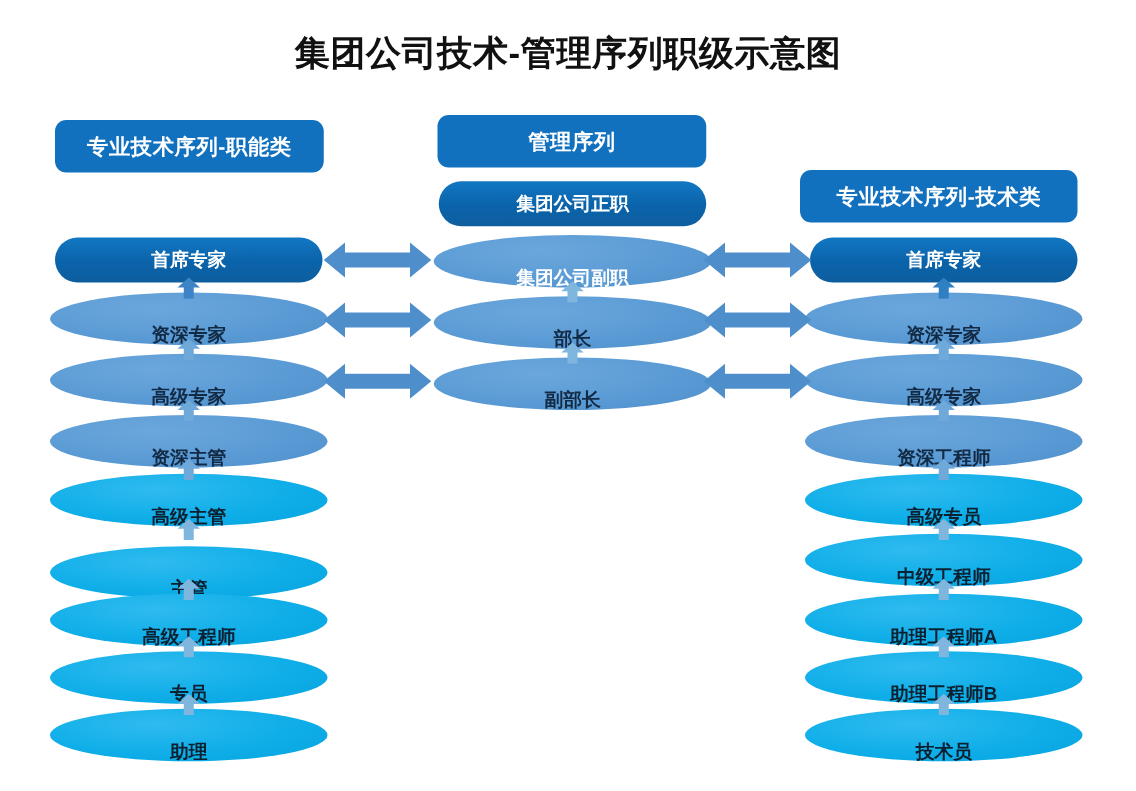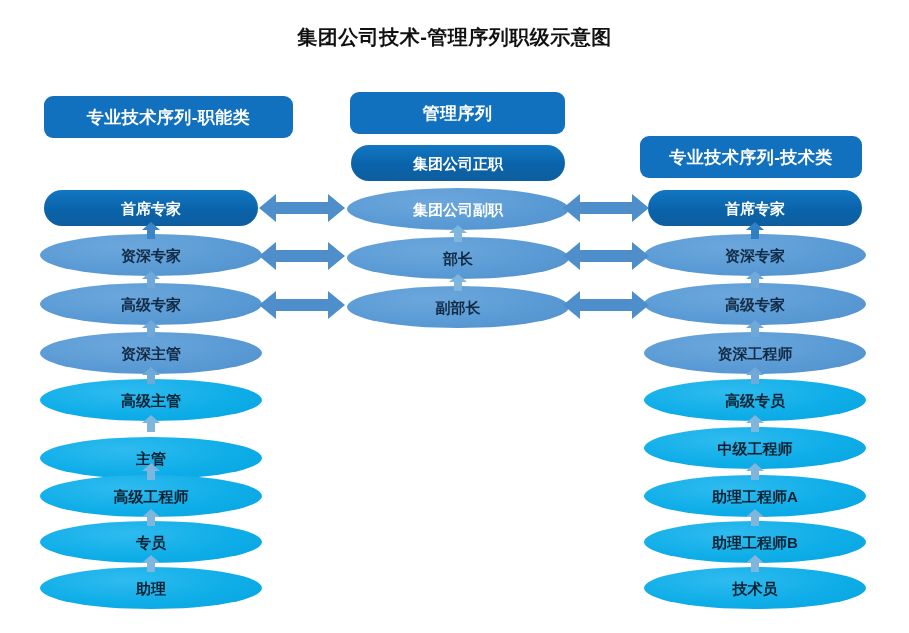--- a/index.html
+++ b/index.html
@@ -15,21 +15,21 @@
     overflow: hidden;
   }
 
   
   #chart-title {
     position: absolute;
     left: 0;
     top: 24px;
     width: 909px;
     text-align: center;
-    font-size: 20px;
+    font-size: 28px;
     font-weight: bold;
     color: #111111;
     letter-spacing: 0.5px;
     white-space: nowrap;
   }
 
   
   .col-header {
     position: absolute;
     height: 42px;
@@ -37,21 +37,21 @@
     background: #1271BE;
     color: #ffffff;
     font-size: 17px;
     font-weight: bold;
     display: flex;
     align-items: center;
     justify-content: center;
     letter-spacing: 0.5px;
     white-space: nowrap;
   }
-  #header-left   { left: 44px;  top: 96px; width: 249px; }
+  #header-left   { left: 44px;  top: 96px; width: 215px; }
   #header-mid    { left: 350px; top: 92px; width: 215px; }
   #header-right  { left: 640px; top: 96px; width: 222px; margin-top: 40px; }
 
   
   .node {
     position: absolute;
     display: flex;
     align-items: center;
     justify-content: center;
     font-size: 15px;
@@ -61,20 +61,21 @@
   }
   .node .node-label { line-height: 1; }
 
   
   .shape-pill {
     border-radius: 999px;
   }
   
   .shape-ellipse {
     border-radius: 50%;
+    align-items: flex-end;
   }
 
   
   .fill-dark {
     background: linear-gradient(180deg, #1277C2 0%, #0A63AA 55%, #0E5E9E 100%);
     color: #ffffff;
   }
   .fill-mid {
     background: radial-gradient(ellipse at 38% 30%, #6BA7DC 0%, #5B9BD5 55%, #4E8FCB 100%);
     color: #122A44;

